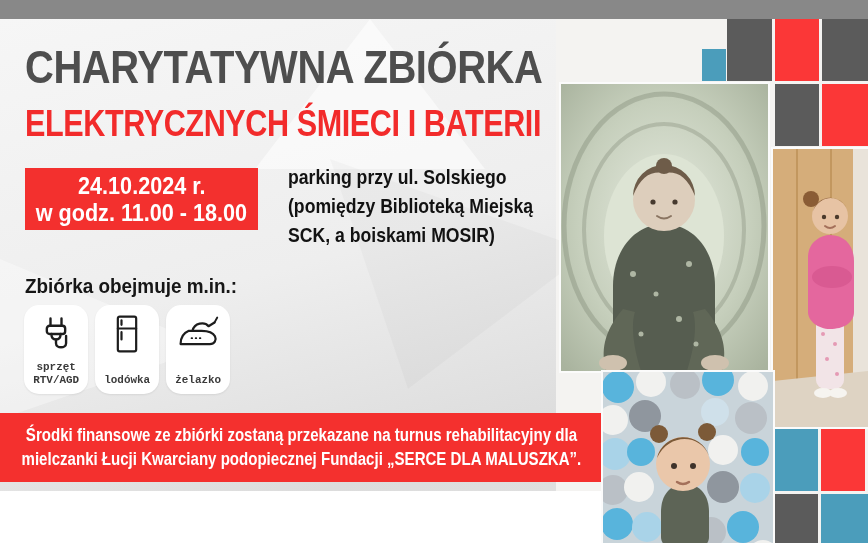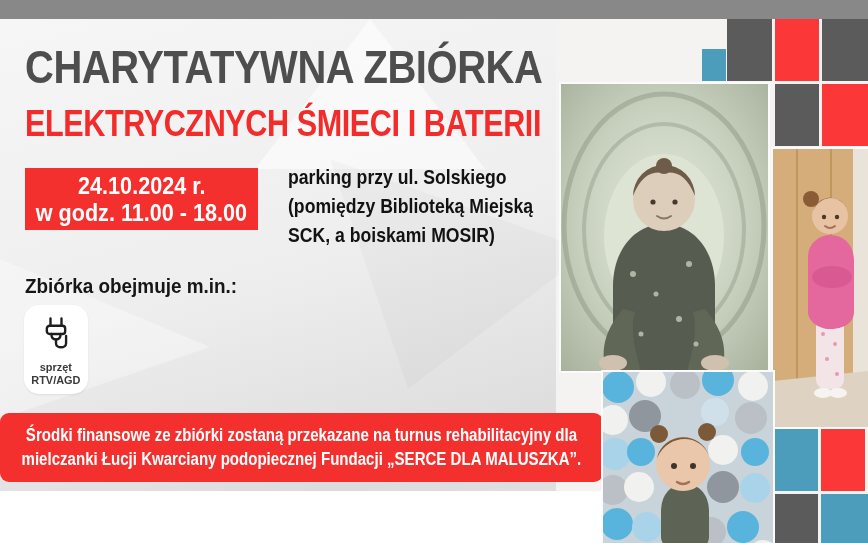--- a/index.html
+++ b/index.html
@@ -26,29 +26,29 @@
   .datebox span{display:block;color:#fff;font-weight:bold;font-size:24px;line-height:27px;
     white-space:nowrap;transform:scaleX(.9);}
 
   .location{position:absolute;left:288px;top:143px;font-size:21px;line-height:29px;font-weight:bold;
     color:#121212;transform:scaleX(.84);transform-origin:left top;}
   .location span{display:block;white-space:nowrap;}
 
   .collect-heading{position:absolute;left:25px;top:255px;font-size:21px;font-weight:bold;color:#161616;
     white-space:nowrap;transform:scaleX(.9);transform-origin:left top;}
 
-  .cards{position:absolute;left:24px;top:286px;display:flex;gap:7px;}
+  .cards{position:absolute;left:24px;top:286px;display:flex;gap:7px;font-family:Liberation Mono, monospace;}
   .card{width:64px;height:89px;background:#ffffff;border-radius:15px;display:flex;flex-direction:column;
     align-items:center;box-shadow:0 1px 2px rgba(0,0,0,.08);}
   .card svg{width:44px;height:44px;margin-top:7px;flex:none;}
   .card .lbl{margin-top:auto;margin-bottom:8px;font-size:11.5px;line-height:12.5px;font-weight:bold;
     color:#3a3a3a;text-align:center;white-space:pre-line;transform:scaleX(.95);}
 
   .banner{position:absolute;left:0;top:394px;width:603px;height:69px;background:#f4302e;
-    display:flex;flex-direction:column;align-items:center;justify-content:center;gap:1px;border-radius:9px;}
+    display:flex;flex-direction:column;align-items:center;justify-content:center;gap:1px;}
   .banner span{display:block;color:#fff;font-weight:bold;font-size:17.5px;line-height:23px;
     white-space:nowrap;transform:scaleX(.86);}
 
   .logostrip{position:absolute;left:0;top:472px;width:603px;height:71px;background:#ffffff;}
 
   
   .sq{position:absolute;}
   .sq.dark{background:#5b5b5b;}
   .sq.red{background:#fb3737;}
   .sq.blue{background:#4b9dbb;}
@@ -83,20 +83,37 @@
   <div class="cards">
     <div class="card">
       <svg viewBox="0 0 48 48" fill="none" stroke="#1d1d1d" stroke-width="2.6" stroke-linecap="round" stroke-linejoin="round">
         <path d="M18 7 v8 M30 7 v8"></path>
         <rect x="14" y="15" width="20" height="9" rx="3"></rect>
         <path d="M19 24 c0 4 2 6 5 6 c3 0 5 -2 5 -6"></path>
         <path d="M24 30 v4 c0 6 11 6 11 0 v-8"></path>
       </svg>
       <div class="lbl">sprzęt
 RTV/AGD</div>
+    </div>
+    <div class="card">
+      <svg viewBox="0 0 48 48" fill="none" stroke="#1d1d1d" stroke-width="2.4" stroke-linecap="round" stroke-linejoin="round">
+        <rect x="14" y="5" width="20" height="38" rx="2"></rect>
+        <path d="M14 18 h20"></path>
+        <path d="M18 9 v5 M18 22 v8"></path>
+      </svg>
+      <div class="lbl">lodówka</div>
+    </div>
+    <div class="card">
+      <svg viewBox="0 0 48 48" fill="none" stroke="#1d1d1d" stroke-width="2.4" stroke-linecap="round" stroke-linejoin="round">
+        <path d="M5 35 H37 C42 35 44.5 30.5 42.5 26.5 C40.5 22.5 34 20.5 28 20.5 L14 20.5 C8 23 5 28 5 35 Z"></path>
+        <path d="M18 20.5 C20 12 31 10 35.5 15.5 L42 11.5"></path>
+        <path d="M42 11.5 L45 6" stroke-width="2"></path>
+        <path d="M17 28.5 h.6 M21.5 28.5 h.6 M26 28.5 h.6" stroke-width="2"></path>
+      </svg>
+      <div class="lbl">żelazko</div>
     </div>
   </div>
 
   <div class="banner">
     <span>Środki finansowe ze zbiórki zostaną przekazane na turnus rehabilitacyjny dla</span>
     <span>mielczanki Łucji Kwarciany podopiecznej Fundacji „SERCE DLA MALUSZKA”.</span>
   </div>
 
   <div class="logostrip">
     

